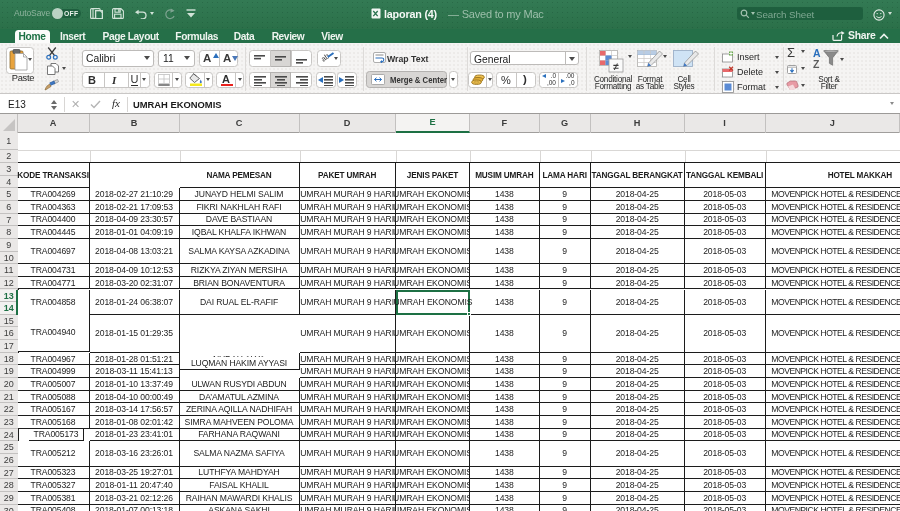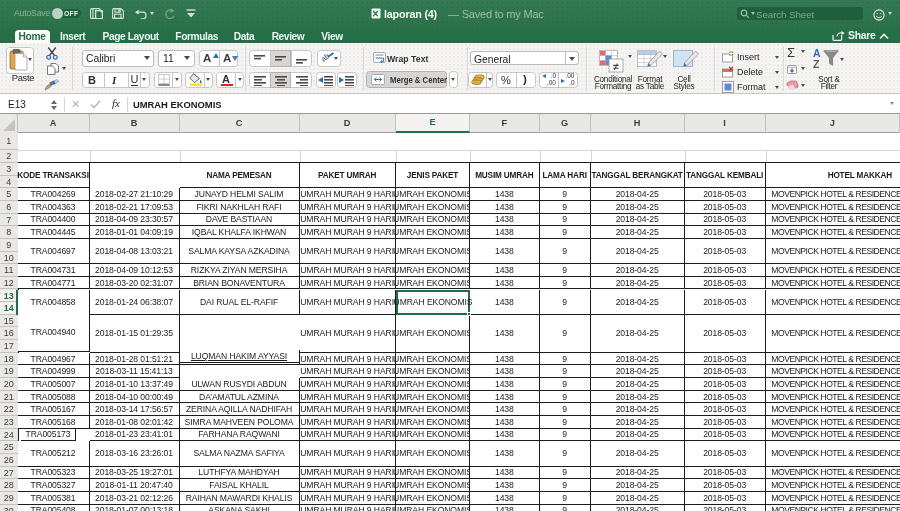--- a/index.html
+++ b/index.html
@@ -529,21 +529,21 @@
 <div class="tc" style="left:179.5px;top:238.7499999999999px;width:120.0px;height:12.649999999999977px;">NUDAH ALYA</div>
 <div class="tc" style="left:299.5px;top:238.7499999999999px;width:96.25px;height:12.649999999999977px;">UMRAH MURAH 9 HARI</div>
 <div class="tc" style="left:395.75px;top:238.7499999999999px;width:74.5px;height:12.649999999999977px;">UMRAH EKONOMIS</div>
 <div class="tc" style="left:470.25px;top:238.7499999999999px;width:69.25px;height:12.649999999999977px;">1438</div>
 <div class="tc" style="left:539.5px;top:238.7499999999999px;width:51.25px;height:12.649999999999977px;">9</div>
 <div class="tc" style="left:590.75px;top:238.7499999999999px;width:93.75px;height:12.649999999999977px;">2018-04-25</div>
 <div class="tc" style="left:684.5px;top:238.7499999999999px;width:81.25px;height:12.649999999999977px;">2018-05-03</div>
 <div class="tc" style="left:765.75px;top:238.7499999999999px;width:189.25px;height:12.649999999999977px;justify-content:flex-start;padding-left:5.5px;letter-spacing:-0.48px;">MOVENPICK HOTEL &amp; RESIDENCE HOTEL</div>
 <div class="tc" style="left:17.5px;top:251.39999999999986px;width:72.0px;height:12.649999999999977px;">TRA004999</div>
 <div class="tc" style="left:89.5px;top:251.39999999999986px;width:90.0px;height:12.649999999999977px;">2018-03-11 15:41:13</div>
-<div class="tc" style="left:179.5px;top:236px;width:120.0px;height:12.649999999999977px;text-decoration:underline;">LUQMAN HAKIM AYYASI</div>
+<div class="tc" style="left:179.5px;top:243px;width:120.0px;height:12.649999999999977px;">LUQMAN HAKIM AYYASI</div>
 <div class="tc" style="left:299.5px;top:251.39999999999986px;width:96.25px;height:12.649999999999977px;">UMRAH MURAH 9 HARI</div>
 <div class="tc" style="left:395.75px;top:251.39999999999986px;width:74.5px;height:12.649999999999977px;">UMRAH EKONOMIS</div>
 <div class="tc" style="left:470.25px;top:251.39999999999986px;width:69.25px;height:12.649999999999977px;">1438</div>
 <div class="tc" style="left:539.5px;top:251.39999999999986px;width:51.25px;height:12.649999999999977px;">9</div>
 <div class="tc" style="left:590.75px;top:251.39999999999986px;width:93.75px;height:12.649999999999977px;">2018-04-25</div>
 <div class="tc" style="left:684.5px;top:251.39999999999986px;width:81.25px;height:12.649999999999977px;">2018-05-03</div>
 <div class="tc" style="left:765.75px;top:251.39999999999986px;width:189.25px;height:12.649999999999977px;justify-content:flex-start;padding-left:5.5px;letter-spacing:-0.48px;">MOVENPICK HOTEL &amp; RESIDENCE HOTEL</div>
 <div class="tc" style="left:17.5px;top:264.04999999999984px;width:72.0px;height:12.649999999999977px;">TRA005007</div>
 <div class="tc" style="left:89.5px;top:264.04999999999984px;width:90.0px;height:12.649999999999977px;">2018-01-10 13:37:49</div>
 <div class="tc" style="left:179.5px;top:264.04999999999984px;width:120.0px;height:12.649999999999977px;">ULWAN RUSYDI ABDUN</div>
@@ -577,21 +577,21 @@
 <div class="tc" style="left:17.5px;top:301.9999999999998px;width:72.0px;height:12.649999999999977px;">TRA005168</div>
 <div class="tc" style="left:89.5px;top:301.9999999999998px;width:90.0px;height:12.649999999999977px;">2018-01-08 02:01:42</div>
 <div class="tc" style="left:179.5px;top:301.9999999999998px;width:120.0px;height:12.649999999999977px;">SIMRA MAHVEEN POLOMA</div>
 <div class="tc" style="left:299.5px;top:301.9999999999998px;width:96.25px;height:12.649999999999977px;">UMRAH MURAH 9 HARI</div>
 <div class="tc" style="left:395.75px;top:301.9999999999998px;width:74.5px;height:12.649999999999977px;">UMRAH EKONOMIS</div>
 <div class="tc" style="left:470.25px;top:301.9999999999998px;width:69.25px;height:12.649999999999977px;">1438</div>
 <div class="tc" style="left:539.5px;top:301.9999999999998px;width:51.25px;height:12.649999999999977px;">9</div>
 <div class="tc" style="left:590.75px;top:301.9999999999998px;width:93.75px;height:12.649999999999977px;">2018-04-25</div>
 <div class="tc" style="left:684.5px;top:301.9999999999998px;width:81.25px;height:12.649999999999977px;">2018-05-03</div>
 <div class="tc" style="left:765.75px;top:301.9999999999998px;width:189.25px;height:12.649999999999977px;justify-content:flex-start;padding-left:5.5px;letter-spacing:-0.48px;">MOVENPICK HOTEL &amp; RESIDENCE HOTEL</div>
-<div class="tc" style="left:21px;top:314.64999999999975px;width:55px;height:12.649999999999977px;">TRA005173</div>
+<div class="tc" style="left:29px;top:314.64999999999975px;width:55px;height:12.649999999999977px;">TRA005173</div>
 <div class="tc" style="left:89.5px;top:314.64999999999975px;width:90.0px;height:12.649999999999977px;">2018-01-23 23:41:01</div>
 <div class="tc" style="left:179.5px;top:314.64999999999975px;width:120.0px;height:12.649999999999977px;">FARHANA RAQWANI</div>
 <div class="tc" style="left:299.5px;top:314.64999999999975px;width:96.25px;height:12.649999999999977px;">UMRAH MURAH 9 HARI</div>
 <div class="tc" style="left:395.75px;top:314.64999999999975px;width:74.5px;height:12.649999999999977px;">UMRAH EKONOMIS</div>
 <div class="tc" style="left:470.25px;top:314.64999999999975px;width:69.25px;height:12.649999999999977px;">1438</div>
 <div class="tc" style="left:539.5px;top:314.64999999999975px;width:51.25px;height:12.649999999999977px;">9</div>
 <div class="tc" style="left:590.75px;top:314.64999999999975px;width:93.75px;height:12.649999999999977px;">2018-04-25</div>
 <div class="tc" style="left:684.5px;top:314.64999999999975px;width:81.25px;height:12.649999999999977px;">2018-05-03</div>
 <div class="tc" style="left:765.75px;top:314.64999999999975px;width:189.25px;height:12.649999999999977px;justify-content:flex-start;padding-left:5.5px;letter-spacing:-0.48px;">MOVENPICK HOTEL &amp; RESIDENCE HOTEL</div>
 <div class="tc" style="left:17.5px;top:327.2999999999997px;width:72.0px;height:25.299999999999955px;">TRA005212</div>

